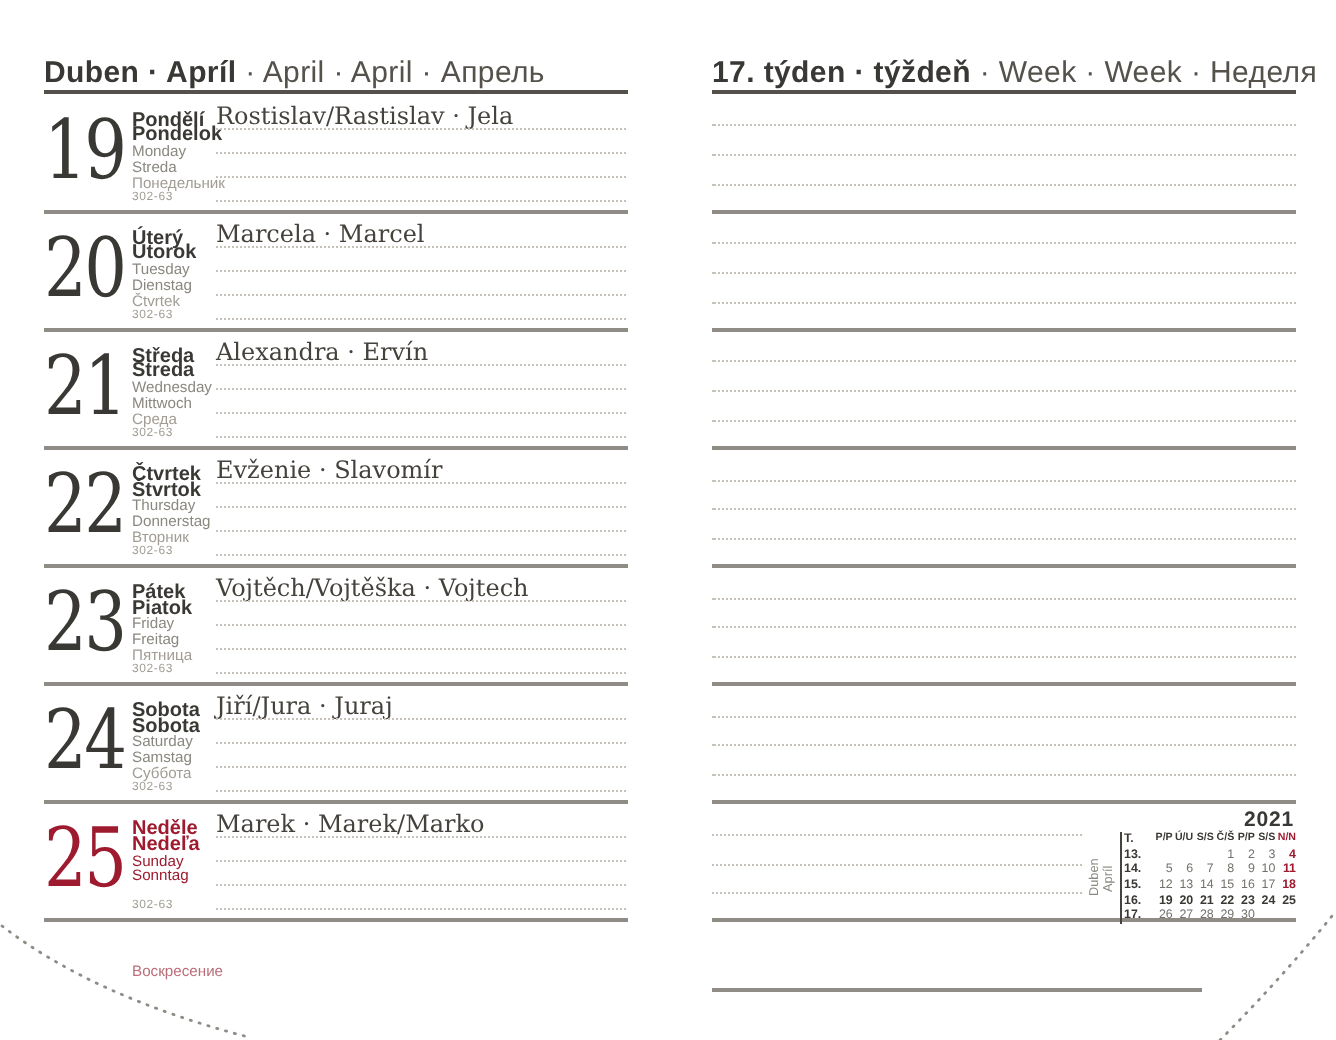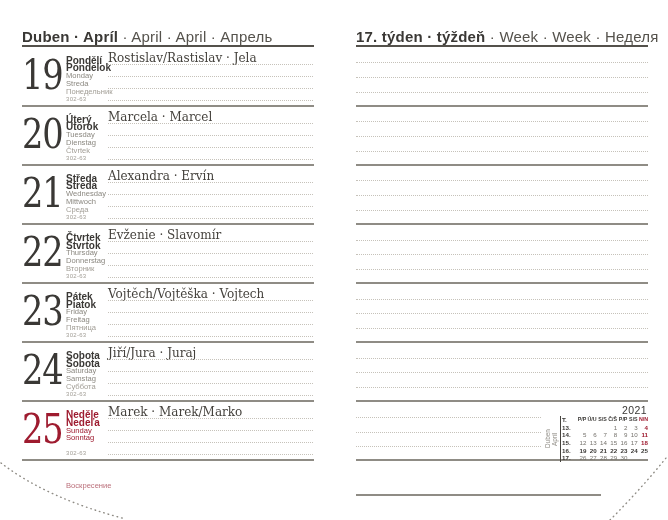--- a/index.html
+++ b/index.html
@@ -36,21 +36,21 @@
 
   
   .line-block{position:absolute;left:0;width:292px;}
   .rline{position:absolute;left:0;right:0;height:0;border-top:1px dotted #c6c2ba;}
   .r1{top:14.8px}.r2{top:29.6px}.r3{top:44.3px}
   .line-block.last .rline{right:107px;}
   .extra-line{position:absolute;left:0;top:494px;width:245px;height:1.5px;background:#8f8c85;}
 
   
   .mini-calendar{position:absolute;left:188px;top:404px;width:104px;}
-  .year{font-size:10.5px;font-weight:normal;color:#3a3835;text-align:right;line-height:12px;letter-spacing:.4px;padding-right:1px;}
+  .year{font-size:10.5px;font-weight:bold;color:#3a3835;text-align:right;line-height:12px;letter-spacing:.4px;padding-right:1px;}
   .cal-body{display:flex;align-items:stretch;height:46px;}
   .vert-months{display:flex;width:14px;justify-content:flex-end;}
   .vert-months span{writing-mode:vertical-rl;transform:rotate(180deg);font-size:6.4px;line-height:7px;color:#8b8880;text-align:center;}
   .vrule{width:1px;background:#45423d;margin-left:2px;margin-right:1px;}
   table.cal{border-collapse:collapse;flex:1;}
   .cal th,.cal td{padding:0;font-size:6.2px;line-height:7.3px;text-align:right;color:#74716b;font-weight:normal;width:9.5px;white-space:nowrap;}
   .cal th{font-weight:bold;color:#3a3835;font-size:5.3px;}
   .cal .wk{font-weight:bold;color:#3a3835;text-align:left;width:13px;font-size:6.2px;}
   .cal tr.cur td{color:#3a3835;font-weight:bold;}
   .cal td.sun,.cal th.sun{color:#9e1b2f;font-weight:bold;}

